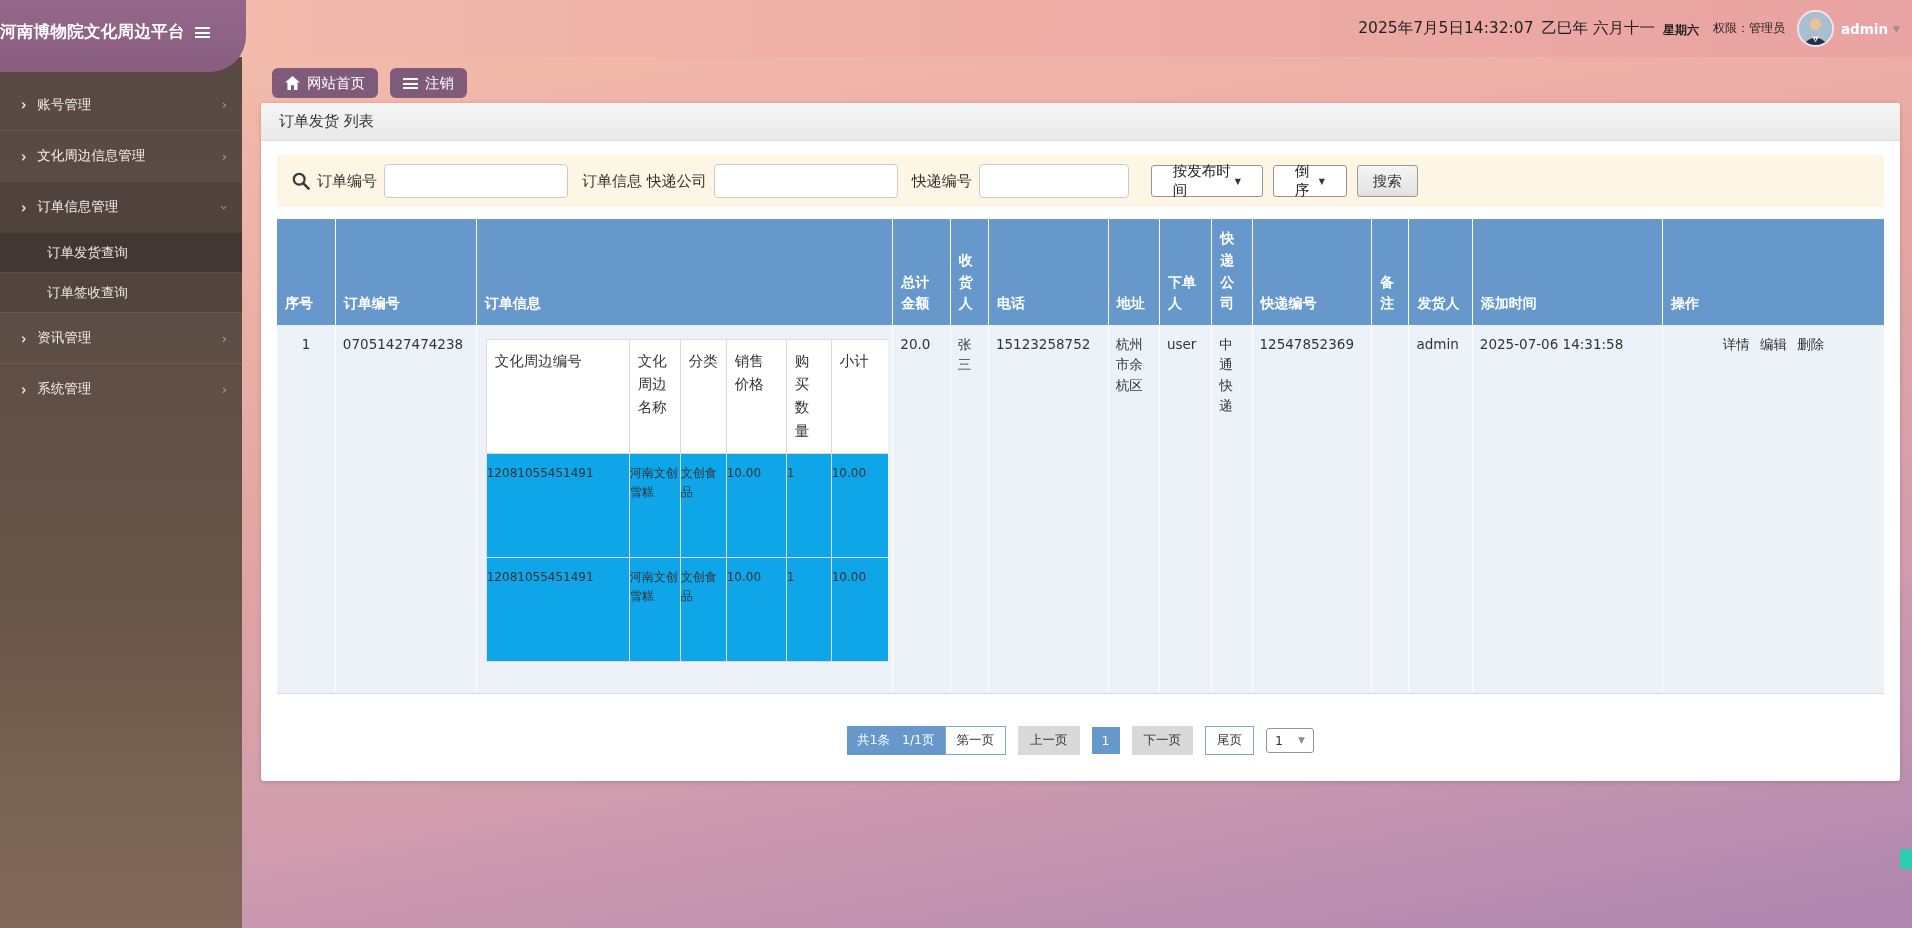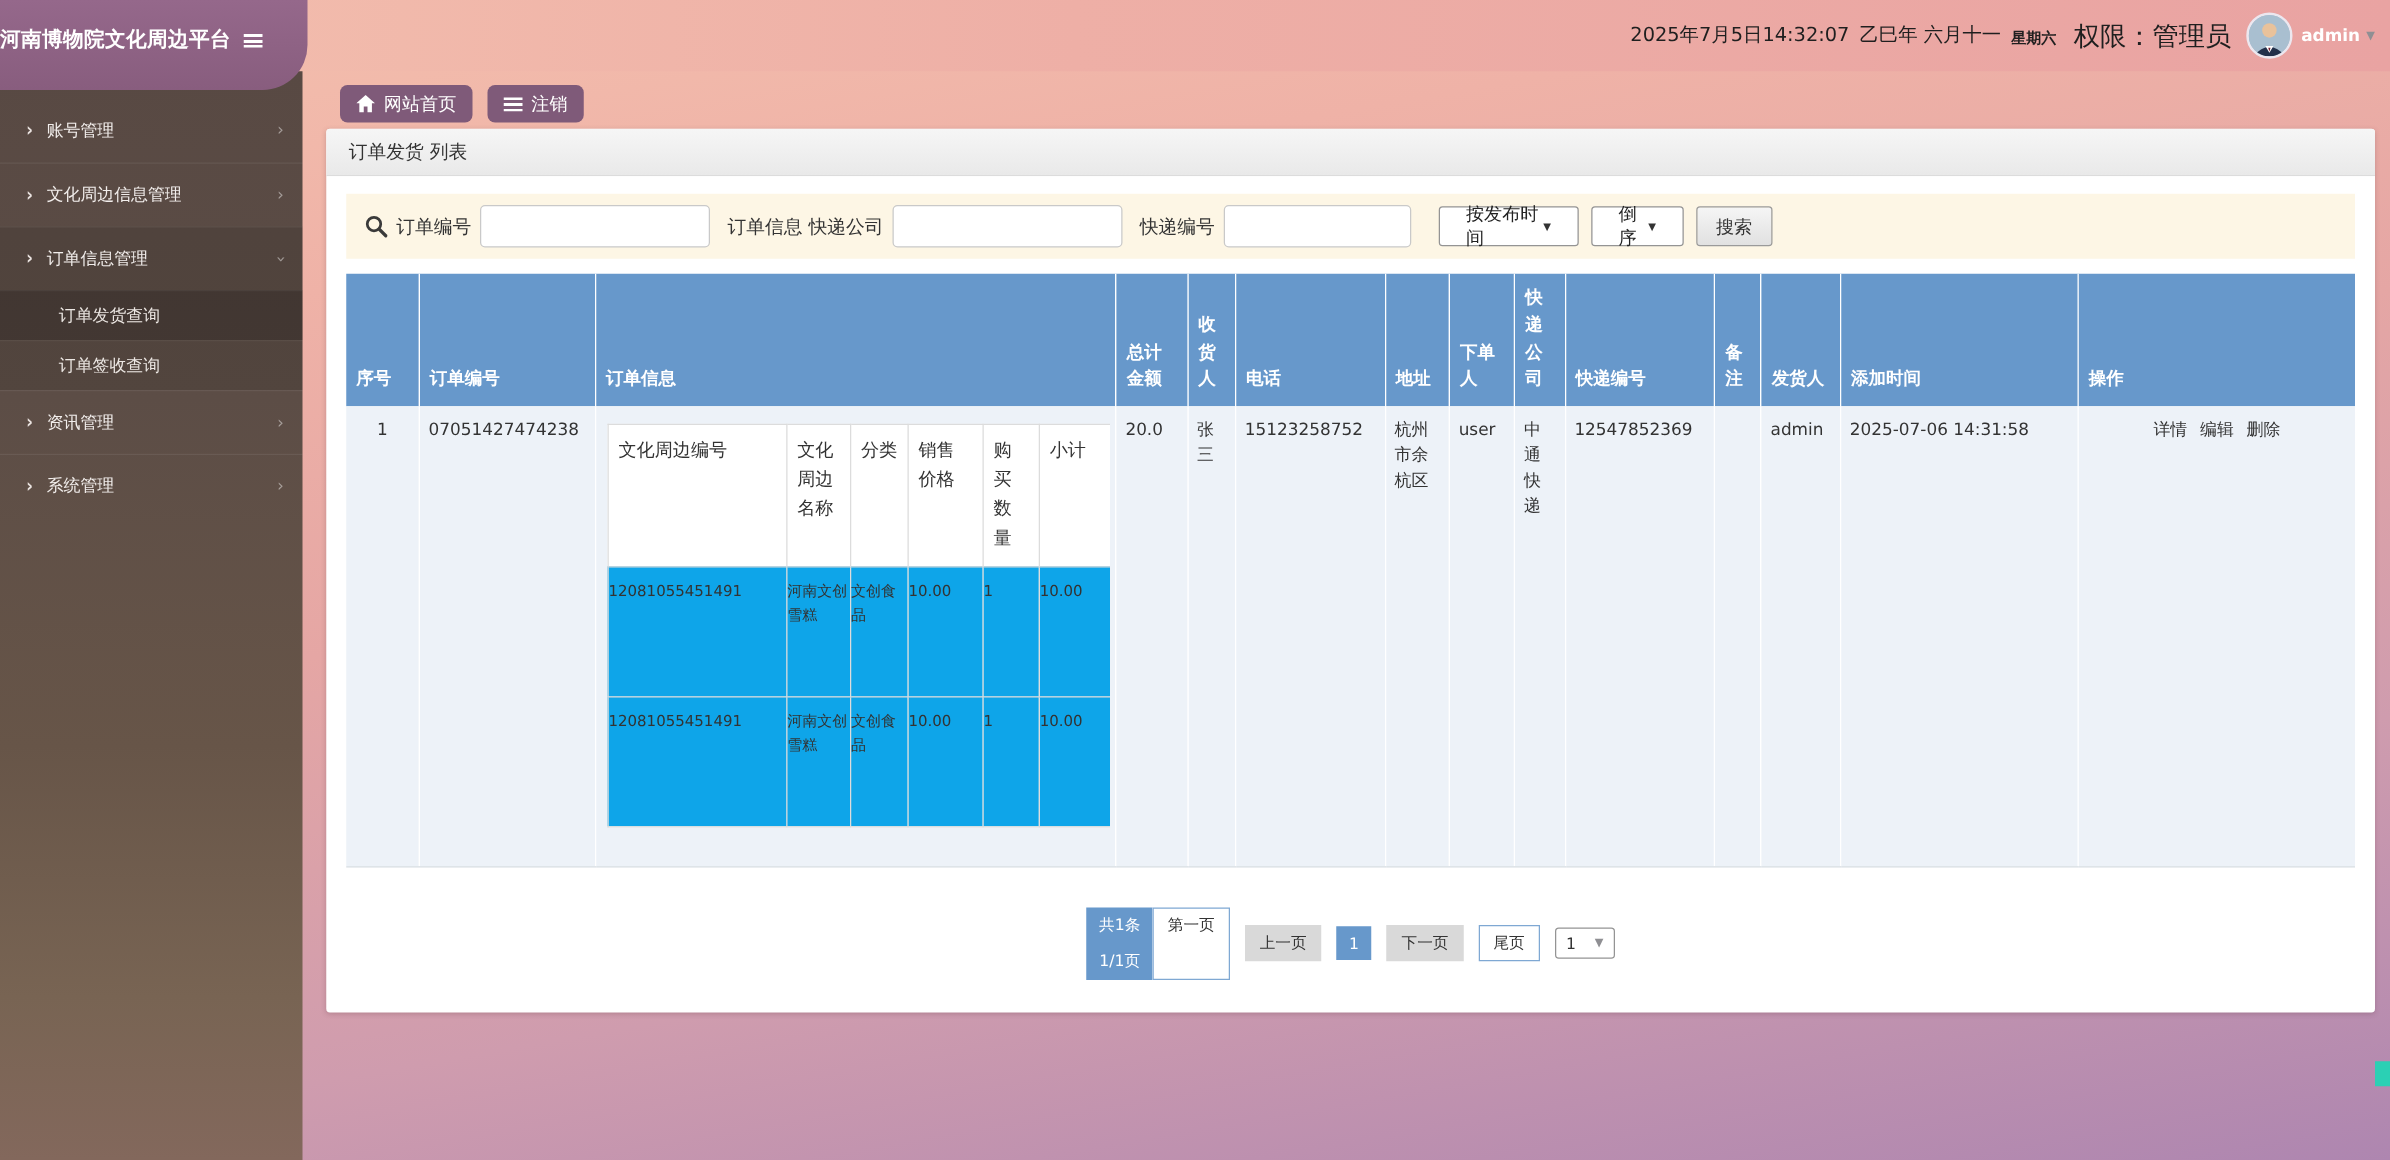--- a/index.html
+++ b/index.html
@@ -20,21 +20,21 @@
     background: repeating-linear-gradient(180deg,#fff 0 2.4px, rgba(0,0,0,0) 2.4px 4.6px); }
   .topbar-nav { position:absolute; left:272px; top:22px; display:flex; gap:12px; z-index:4;margin-top:46px; }
   .nav-btn { background:#7f5a79; color:#fff; border:none; border-radius:6px; height:30px;
     padding:0 13px; font-size:14.5px; display:flex; align-items:center; gap:7px; cursor:pointer;
     font-family:inherit; }
   .home-glyph { width:15px; height:14px; display:inline-block; }
   .topbar-right { position:absolute; right:12px; top:0; height:57px; display:flex; align-items:center; color:#1f1f1f; z-index:4; }
   .date-text { font-size:15.5px; }
   .lunar-text { font-size:15.5px; margin-left:8px; }
   .weekday-text { font-size:12px; font-weight:bold; margin-left:8px; margin-top:3px; }
-  .role-text { font-size:21px; margin-left:14px; }
+  .role-text { font-size:12px; margin-left:14px; }
   .user-chip { display:flex; align-items:center; margin-left:12px; cursor:pointer; }
   .avatar { width:37px; height:37px; border-radius:50%; overflow:hidden; border:2px solid #ece7ef; background:#a9bfd0; flex:0 0 auto; }
   .admin-name { color:#fff; font-size:13.5px; font-weight:bold; margin:0 5px 0 7px; }
   .caret-sm { font-size:9px; color:#8f8f93; }
   
   .sidebar { position:absolute; top:57px; bottom:0; left:0; width:242px;
     background: linear-gradient(180deg,#584943 0%,#5c4d46 30%,#675548 62%,#786453 85%,#83685c 100%); }
   .menu { padding-top:22px; }
   .menu-group { height:51px; display:flex; align-items:center; padding:0 15px 0 21px;
     color:#f2eeec; font-size:13.5px; cursor:pointer; border-top:1px solid rgba(255,255,255,0.07); }
@@ -88,21 +88,21 @@
     margin:5px 0 22px 2px; }
   .inner-table th { border:1px solid #dcdcdc; background:#fff; color:#333; font-weight:normal;
     font-size:14.5px; text-align:left; vertical-align:top; padding:10px 8px; height:102px;
     word-break:break-all; line-height:1.6; }
   .inner-table td { border:1px solid #dcdcdc; background:#0ea5e9; font-size:12px; color:#333;
     vertical-align:top; padding:10px 0; height:104px; word-break:break-all; line-height:1.6; }
   
   .pagination { display:flex; justify-content:center; align-items:center; gap:12px;
     margin:32px 0 10px; font-size:12.5px; color:#333; }
   .pg-joined { display:flex; align-items:stretch; }
-  .pg-summary { background:#6798cb; color:#fff; padding:6px 10px; display:flex; gap:12px; align-items:center;flex-direction:column; }
+  .pg-summary { background:#6798cb; color:#fff; padding:6px 10px; display:flex; gap:12px; align-items:center; }
   .pg-first { background:#fff; border:1px solid #7fa8d3; padding:5px 11px; cursor:pointer; }
   .pg-btn { background:#d9d9d9; padding:6px 12px; cursor:pointer; }
   .pg-cur { background:#6798cb; color:#fff; padding:6px 10px; cursor:pointer; }
   .pg-last { background:#fff; border:1px solid #7fa8d3; padding:5px 11px; cursor:pointer; }
   .pg-select { border:1px solid #949494; border-radius:3px; background:#fff; padding:4px 8px;
     display:flex; align-items:center; justify-content:space-between; width:48px; cursor:pointer; }
   .scroll-tab { position:absolute; right:0; top:849px; width:12px; height:20px; background:#2bd0b4; }
 </style>
 </head>
 <body>

